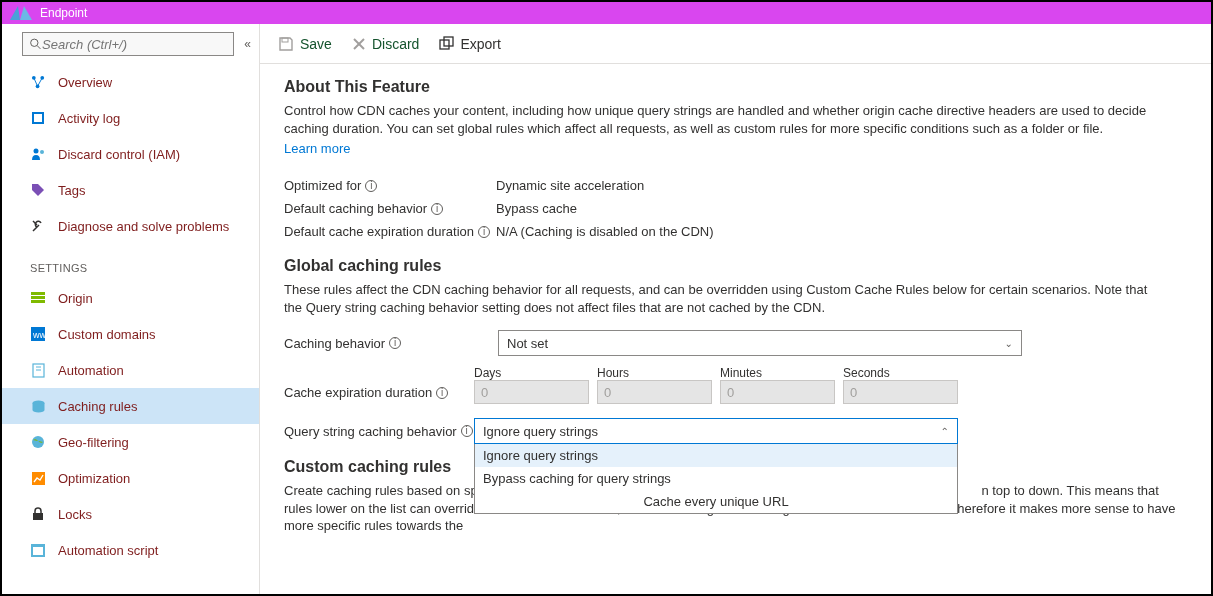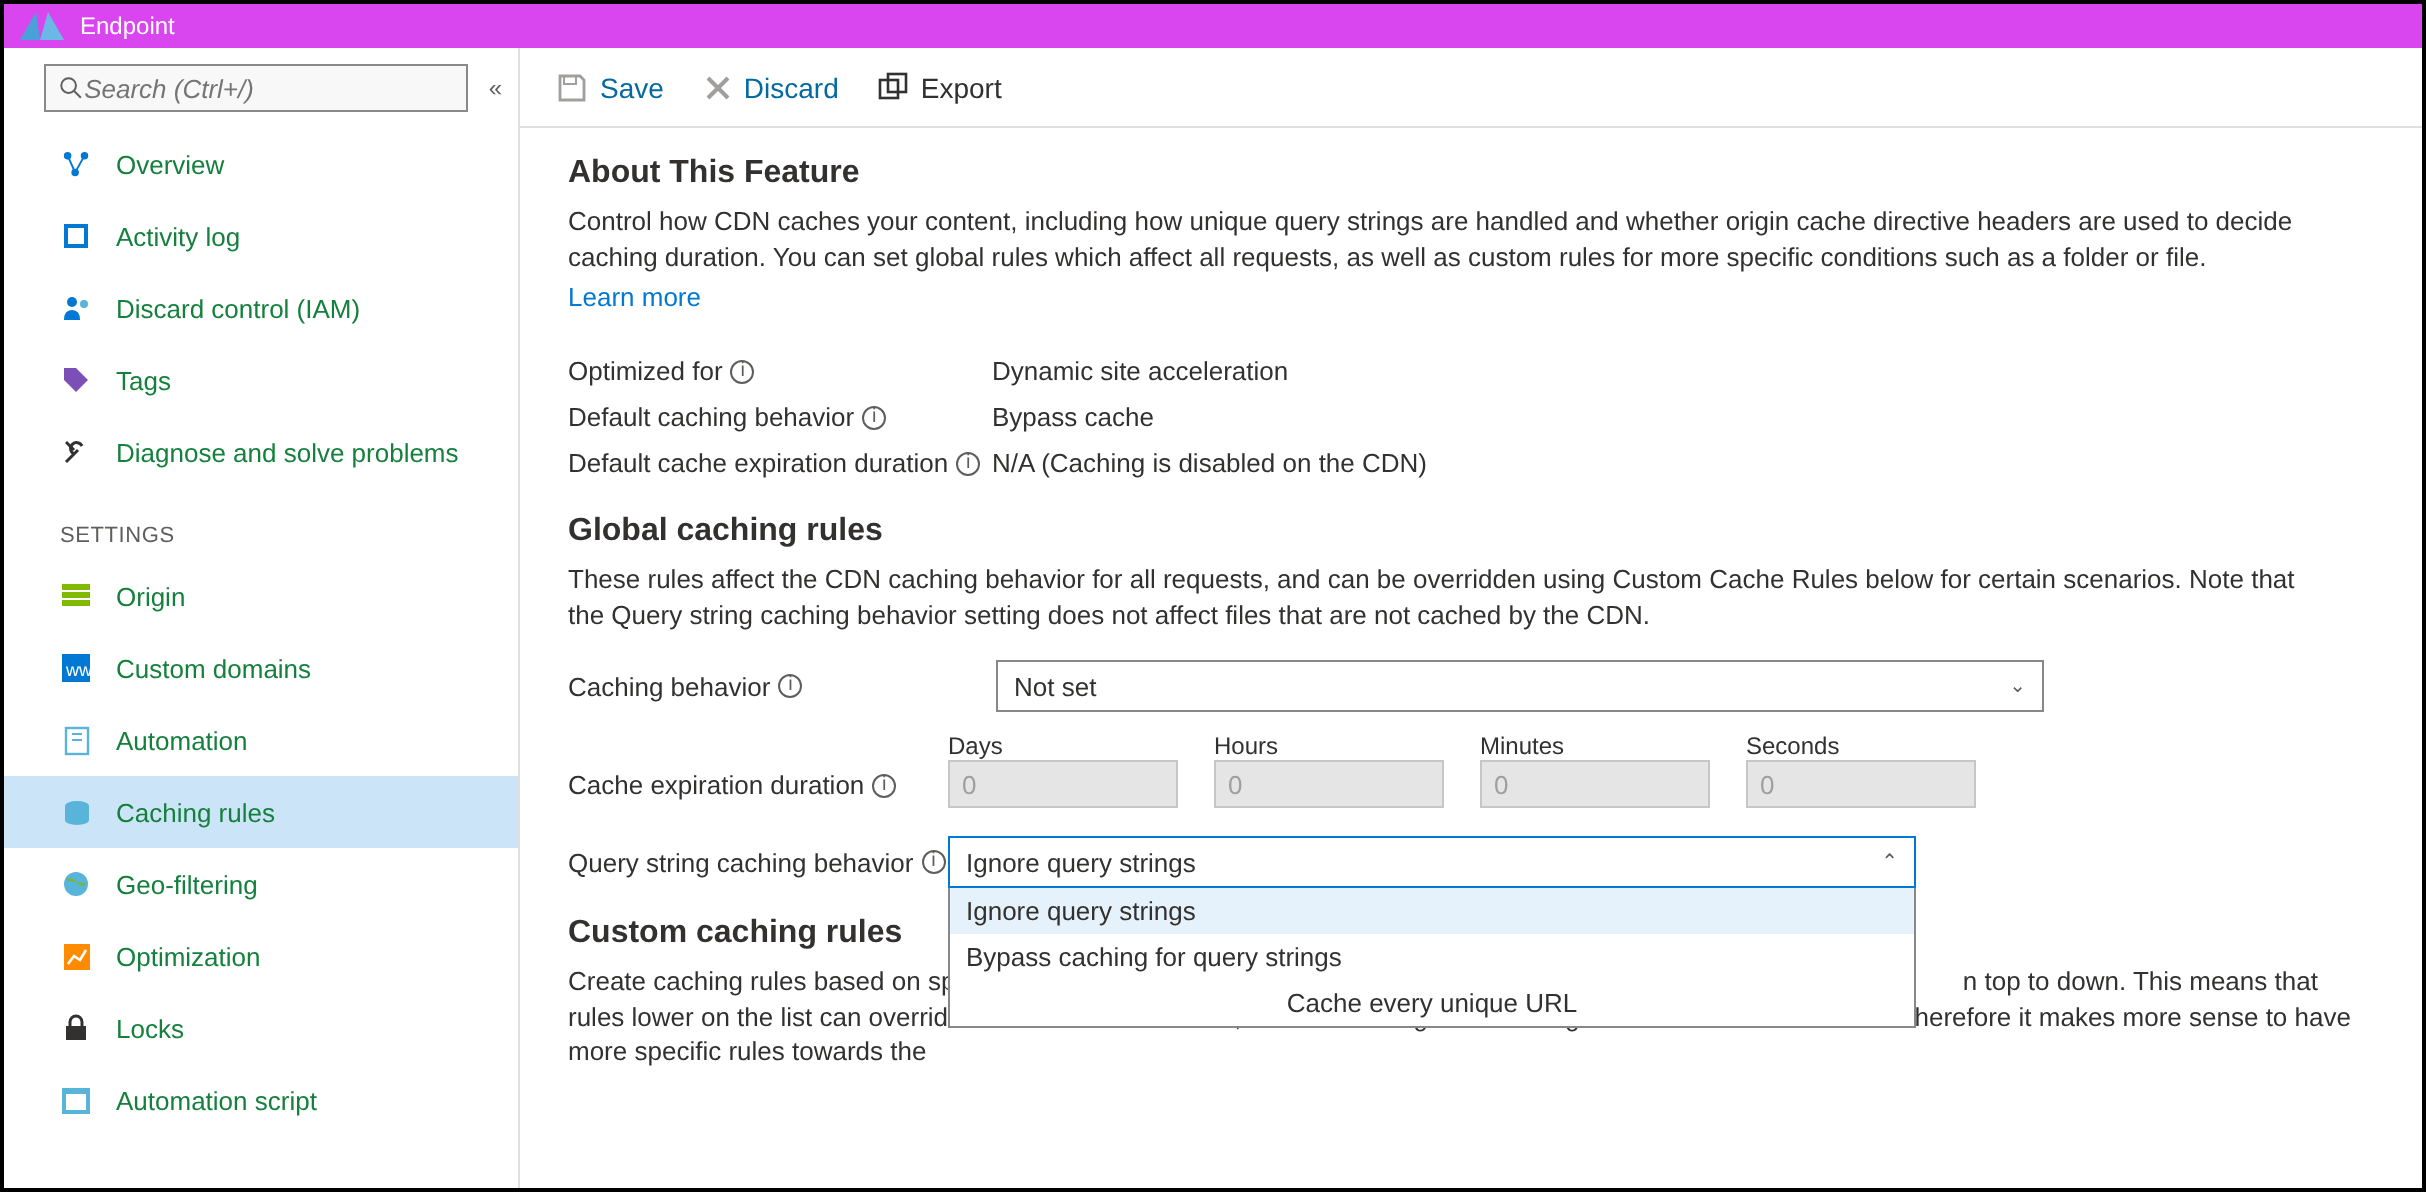--- a/index.html
+++ b/index.html
@@ -66,21 +66,21 @@
     color: #605e5c;
     cursor: pointer;
   }
   .nav-list { list-style: none; }
   .nav-item {
     display: flex;
     align-items: center;
     height: 36px;
     padding: 0 16px 0 28px;
     cursor: pointer;
-    color: #15803d;
+    color: #7f1d1d;
     text-align: center;
   }
   .nav-item.active { background: #cce4f7; }
   .nav-icon {
     width: 16px;
     height: 16px;
     margin-right: 12px;
     display: inline-flex;
     align-items: center;
     justify-content: center;
@@ -103,21 +103,21 @@
     display: flex;
     align-items: center;
     border-bottom: 1px solid #e1dfdd;
     padding: 0 18px;
     gap: 20px;
   }
   .tool-btn {
     display: inline-flex;
     align-items: center;
     gap: 6px;
-    color: #0369a1;
+    color: #14532d;
     font-size: 14px;
     cursor: pointer;
   }
   .tool-btn.enabled { color: #323130; }
   .content {
     flex: 1;
     overflow-y: auto;
     padding: 14px 24px 8px 24px;
   }
   h2 {
@@ -217,21 +217,21 @@
     z-index: 10;
   }
   .dropdown-option {
     padding: 4px 8px;
     font-size: 13px;
     cursor: pointer;
   }
   .dropdown-option.selected { background: #e5f1fb; }
   .duration-headers, .duration-inputs {
     display: flex;
-    gap: 18px;
+    gap: 8px;
     align-items: flex-end;
   }
   .duration-headers span {
     width: 115px;
     font-size: 12px;
     color: #323130;
   }
   .duration-inputs input {
     width: 115px;
     height: 24px;

